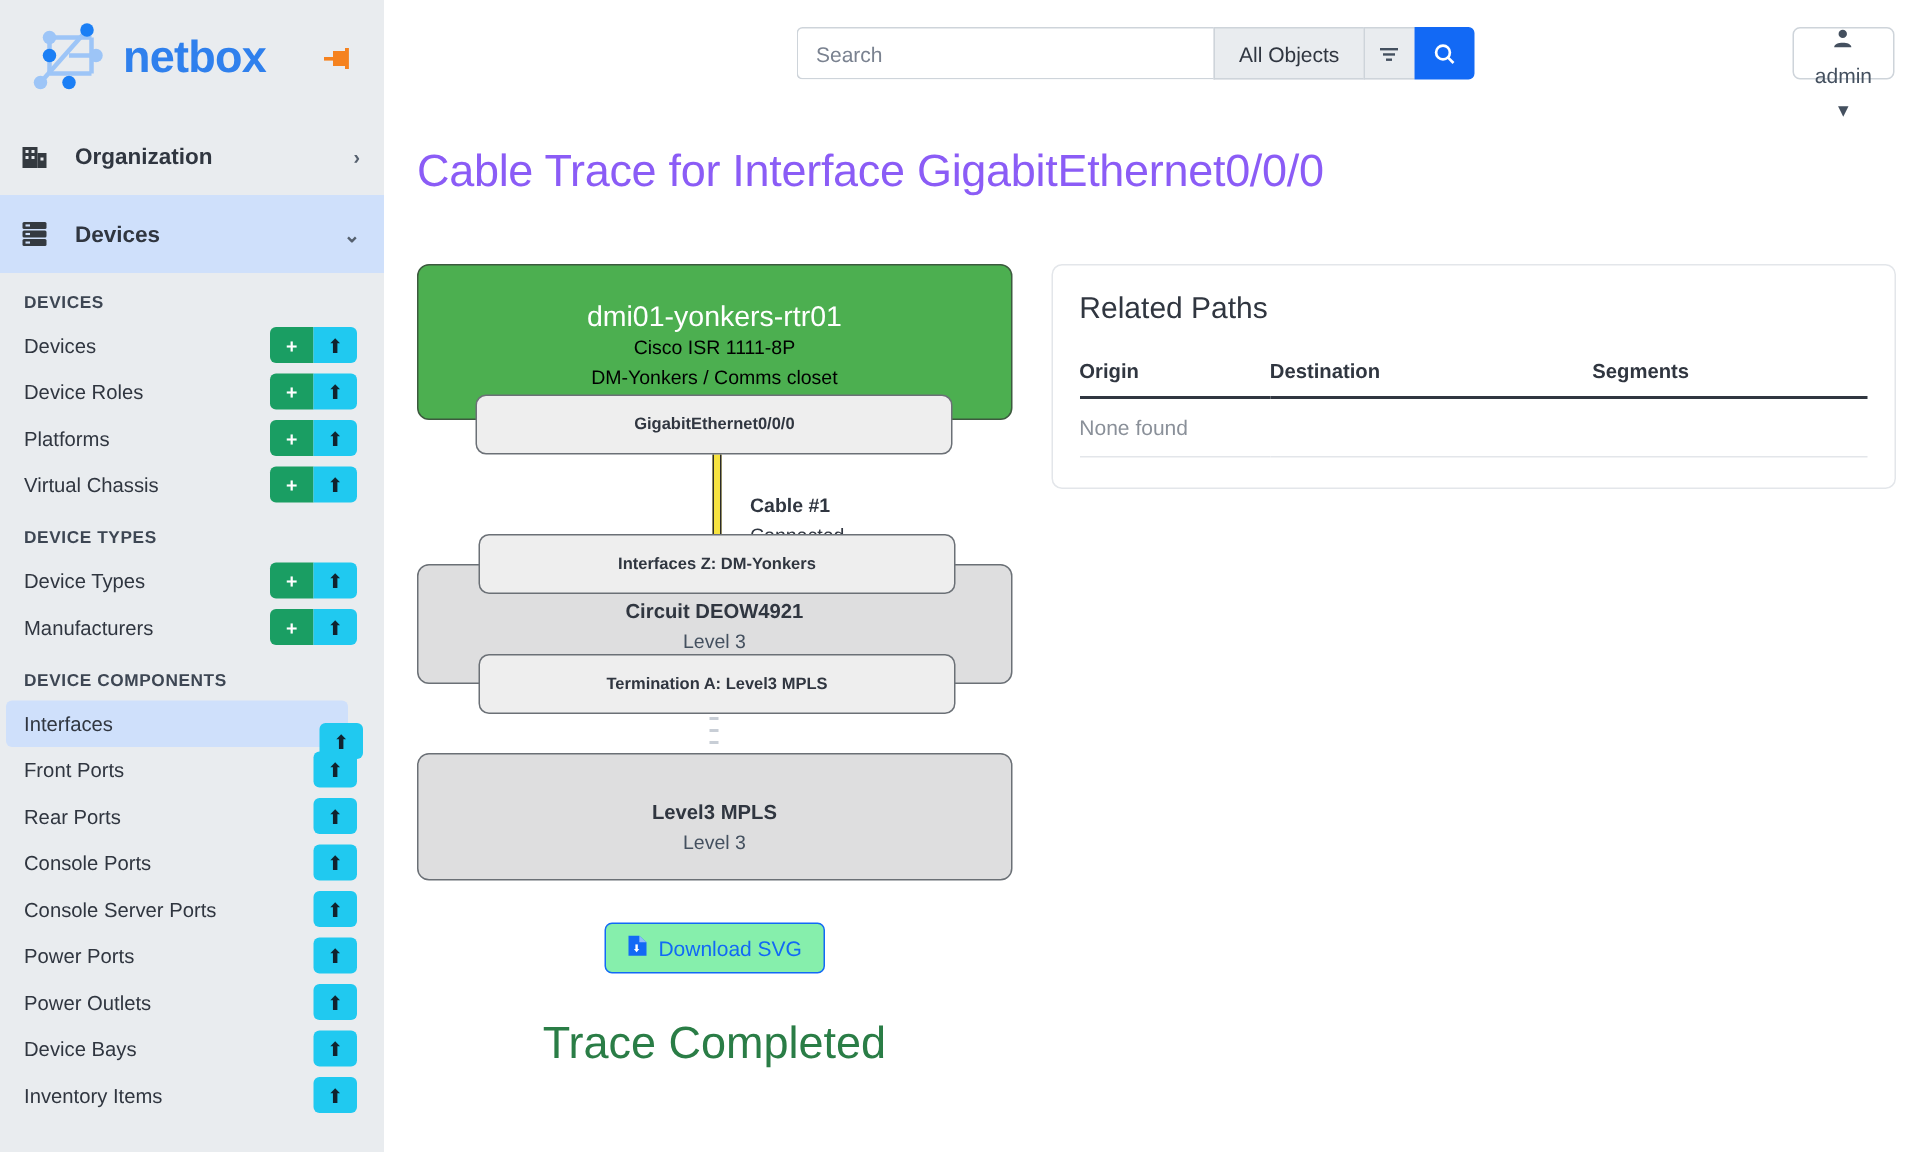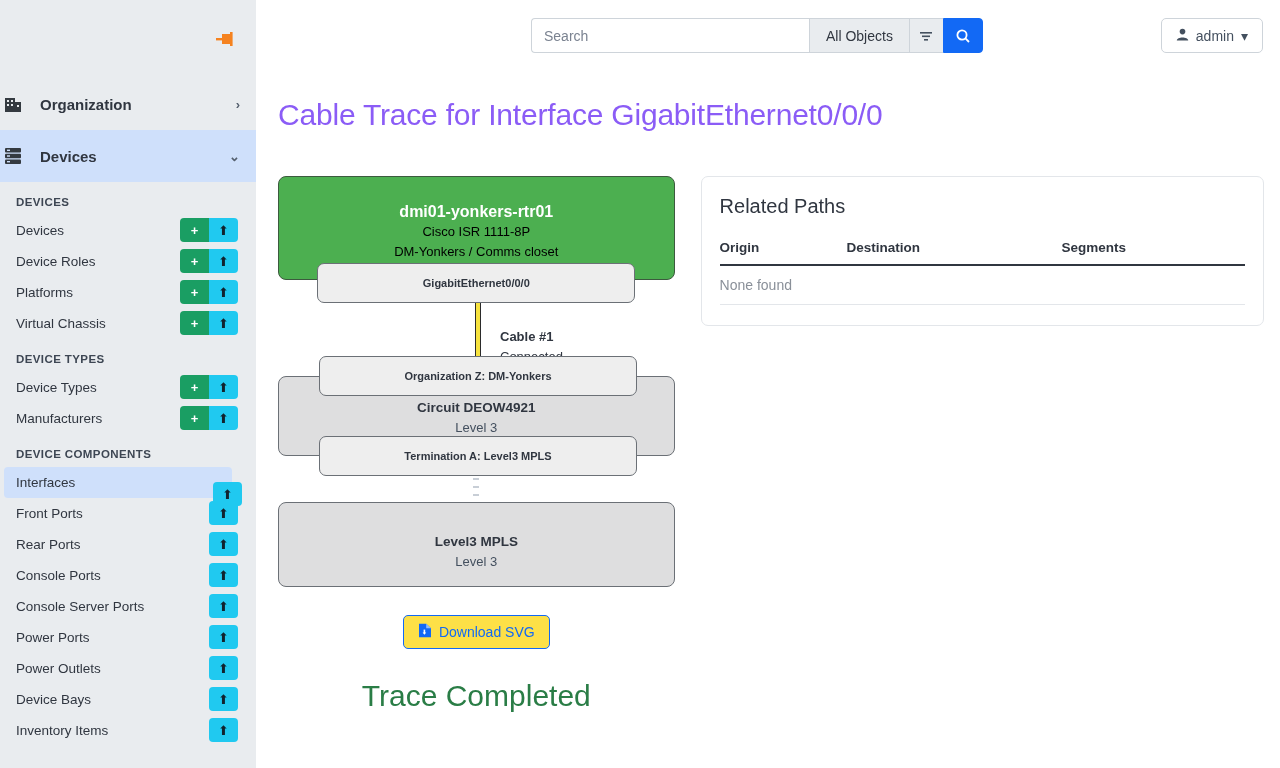--- a/index.html
+++ b/index.html
@@ -28,21 +28,21 @@
   }
   .brand-logo { display: flex; align-items: center; gap: 8px; }
   .wordmark {
     font-size: 30px; font-weight: bold; color: #2f80ed;
     letter-spacing: -0.5px; line-height: 1;
   }
   .pin-icon { position: absolute; right: 22px; top: 32px; }
 
   .nav-group {
     display: flex; align-items: center;
-    height: 52px; padding: 0 16px 0 4px;
+    height: 52px; padding: 0 16px 0 14px;
     font-size: 15px; font-weight: bold; color: #303640;
     cursor: pointer;
   }
   .nav-group .gi { width: 28px; display: flex; align-items: center; }
   .nav-group .label { flex: 1; padding-left: 8px; }
   .nav-group .chev { color: #55606e; font-size: 13px; }
   .nav-group.active { background: #cfe0fb; }
 
   .section-head {
     font-size: 11.5px; font-weight: bold; letter-spacing: .4px;
@@ -104,41 +104,41 @@
   .search-go {
     width: 40px; background: #1269f5; border: 1px solid #1269f5;
     border-radius: 0 4px 4px 0;
     display: flex; align-items: center; justify-content: center;
     cursor: pointer;
   }
   .userbtn {
     position: absolute; right: 17px; top: 18px;
     height: 35px; display: flex; align-items: center; gap: 7px;
     padding: 0 14px; border: 1px solid #ced4da; border-radius: 5px;
-    background: #fff; font-size: 14px; color: #44505f; cursor: pointer;
+    background: #fff; font-size: 14px; color: #44505f; cursor: pointer; flex-direction: column;
   }
 
   .page-title {
     font-size: 30px; font-weight: normal; color: #8b5cf6;
     padding: 8px 0 0 22px; letter-spacing: -0.2px;
   }
 
   .content { display: flex; padding: 24px 16px 0 22px; gap: 26px; }
 
   
   .trace { width: 400px; position: relative; }
   .node {
     border-radius: 8px; border: 1px solid #565e67;
     text-align: center; position: relative;
   }
   .node-device {
     background: #4caf50; height: 104px; padding-top: 24px;
     border-color: #3c5a3e;
   }
-  .node-device .n1 { font-size: 16px; font-weight: bold; color: #fff; line-height: 21px; }
+  .node-device .n1 { font-size: 19px; font-weight: normal; color: #fff; line-height: 21px; }
   .node-device .n2, .node-device .n3 { font-size: 13px; color: #000000; line-height: 20px; }
 
   .term {
     background: #eeeeee; border: 1px solid #6b7076; border-radius: 7px;
     height: 40px; width: 318px; margin: 0 auto;
     display: flex; align-items: center; justify-content: center;
     font-size: 11px; font-weight: bold; color: #303640;
     position: relative; z-index: 3;
   }
   .term-if { margin-top: -17px; }
@@ -170,21 +170,21 @@
     background: #dededf; border: 1px solid #6b7076; border-radius: 8px;
     height: 85px; padding-top: 28px; text-align: center; margin-top: 6px;
   }
   .node-pn .p1 { font-size: 13.5px; font-weight: bold; color: #303640; line-height: 21px; }
   .node-pn .p2 { font-size: 13px; color: #44505f; line-height: 20px; }
 
   .dl-wrap { display: flex; justify-content: center; margin-top: 28px; }
   .dl-btn {
     display: inline-flex; align-items: center; gap: 7px;
     border: 1px solid #1269f5; border-radius: 5px;
-    background: #fde047; color: #1269f5;
+    background: #86efac; color: #1269f5;
     font-size: 14px; padding: 7px 14px; cursor: pointer;
     font-family: "Liberation Sans", sans-serif;
   }
   .trace-done {
     text-align: center; margin-top: 30px;
     font-size: 30px; color: #2a7d46; font-weight: normal;
   }
 
   
   .card {
@@ -204,20 +204,39 @@
   }
 </style>
 </head>
 <body>
 
 <div class="app">
 
   <aside class="sidebar">
 
     <div class="brand">
+      <div class="brand-logo">
+        <span>
+          <svg width="56" height="52" viewBox="0 0 56 52">
+            <line x1="15" y1="14" x2="43" y2="14" stroke="#9dc5f7" stroke-width="3"></line>
+            <line x1="15" y1="14" x2="15" y2="38" stroke="#9dc5f7" stroke-width="3"></line>
+            <line x1="15" y1="38" x2="43" y2="38" stroke="#9dc5f7" stroke-width="3"></line>
+            <line x1="43" y1="14" x2="43" y2="38" stroke="#9dc5f7" stroke-width="3"></line>
+            <line x1="9" y1="44" x2="40" y2="9" stroke="#9dc5f7" stroke-width="3"></line>
+            <line x1="28" y1="26" x2="46" y2="26" stroke="#9dc5f7" stroke-width="3"></line>
+            <circle cx="15" cy="14" r="4.5" fill="#9dc5f7"></circle>
+            <circle cx="9" cy="44" r="4.5" fill="#9dc5f7"></circle>
+            <circle cx="46" cy="26" r="4.5" fill="#9dc5f7"></circle>
+            <circle cx="15" cy="26" r="4.5" fill="#1b7ff5"></circle>
+            <circle cx="40" cy="9" r="4.5" fill="#1b7ff5"></circle>
+            <circle cx="28" cy="44" r="4.5" fill="#1b7ff5"></circle>
+          </svg>
+        </span>
+        <span class="wordmark">netbox</span>
+      </div>
       <span class="pin-icon">
         <svg width="18" height="14" viewBox="0 0 18 14">
           <rect x="6" y="2" width="9" height="10" fill="#f5821f"></rect>
           <rect x="0" y="6" width="7" height="2.4" fill="#f5821f"></rect>
           <rect x="14" y="0" width="2.6" height="14" fill="#f5821f"></rect>
         </svg>
       </span>
     </div>
 
     <div class="nav-group">
@@ -403,21 +422,21 @@
         <div class="cable-row">
           <div class="cable-line"></div>
           <div class="cable-info">
             <div class="c1">Cable #1</div>
             <div class="c2">Connected</div>
             <div class="c3">Singlemode Fiber</div>
           </div>
         </div>
 
         <div class="circuit-wrap">
-          <div class="term term-z">Organization Z: DM-Yonkers</div>
+          <div class="term term-z">Interfaces Z: DM-Yonkers</div>
           <div class="circuit-box">
             <div class="q1">Circuit DEOW4921</div>
             <div class="q2">Level 3</div>
           </div>
           <div class="term term-a">Termination A: Level3 MPLS</div>
         </div>
 
         <div class="dots">
           <span class="dot"></span>
           <span class="dot"></span>

